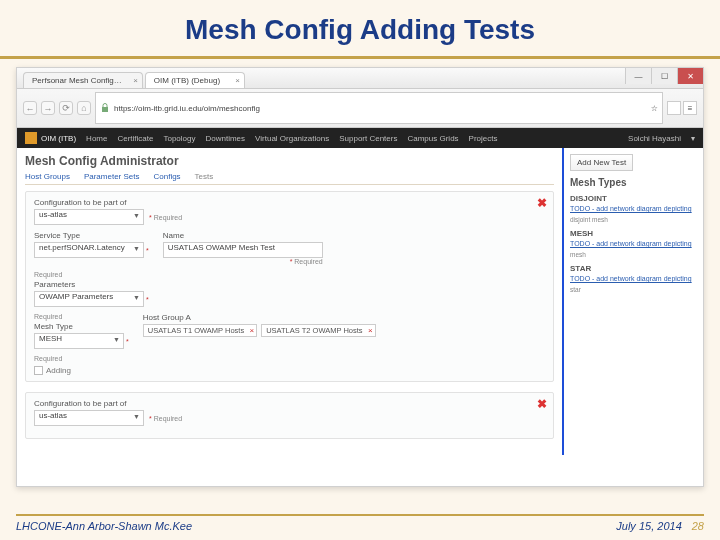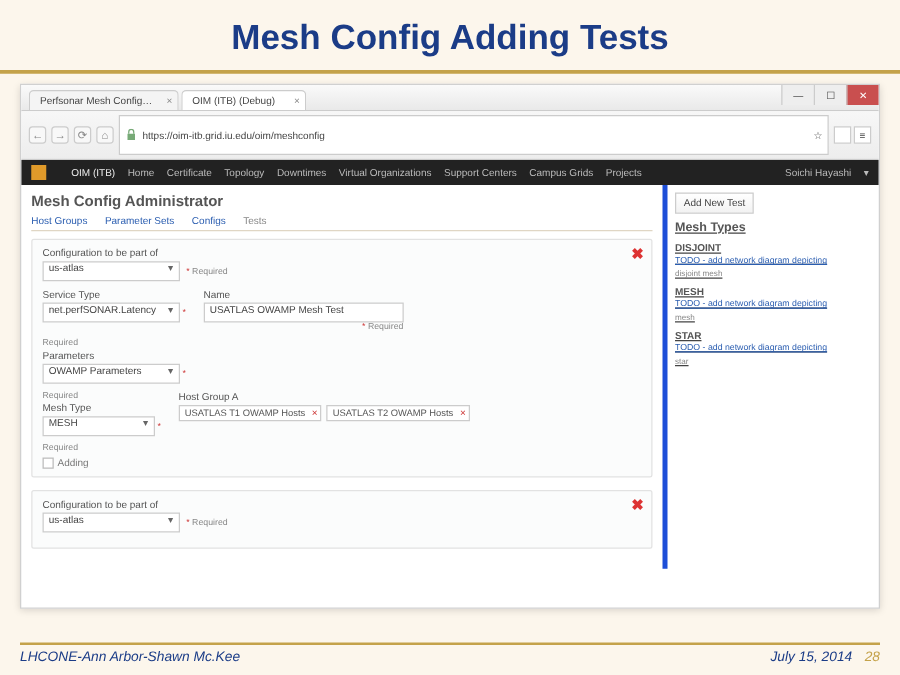--- a/index.html
+++ b/index.html
@@ -61,26 +61,26 @@
   .nav-btn { width:14px; height:14px; border:1px solid #ccc; border-radius:3px; display:flex; align-items:center; justify-content:center; color:#888; background:#f8f8f8; font-size:9px;}
   .addr-bar { flex:1; height:32px; background:#fff; border:1px solid #ccc; display:flex; align-items:center; padding:0 4px; gap:4px; font-size:8px; color:#444;}
   .addr-icon { width:10px;height:10px;display:inline-block;}
   .addr-right { display:flex; gap:2px; align-items:center;}
   .addr-right .ic { width:14px;height:14px;border:1px solid #ccc;background:#fff;display:flex;align-items:center;justify-content:center;font-size:8px;}
   .twitter { background:#3aa9e5; color:#fff; border-color:#3aa9e5;}
   .topnav {
     background:#222; color:#bbb; display:flex; align-items:center; gap:10px;
     padding:4px 8px; font-size:8px;
   }
-  .topnav .brand { display:flex; align-items:center; gap:20px; color:#eee;}
+  .topnav .brand { display:flex; align-items:center; gap:4px; color:#eee;}
   .brand-logo { width:12px;height:12px;background:#e09a2a; display:inline-block; }
   .topnav .sp { flex:1; }
   .page-body { display:flex; }
   .main-col { flex:1; padding:6px 8px; }
-  .side-col { width:173px; padding:6px 6px; border-left:4px solid #1d4ed8;text-decoration:underline; }
+  .side-col { width:141px; padding:6px 6px; border-left:2px solid #1d4ed8; }
   .page-h1 { font-size:12px; font-weight:700; color:#555; margin-bottom:4px;}
   .sub-tabs { display:flex; gap:14px; border-bottom:1px solid #e0d6c4; margin-bottom:6px; font-size:8px;}
   .sub-tab { color:#2a5db0; padding-bottom:3px; cursor:pointer;}
   .sub-tab.inactive { color:#888;}
   .panel {
     border:1px solid #e2e2e2; background:#fbfcfc; padding:6px 8px; margin-bottom:10px;
     position:relative; border-radius:2px;
   }
   .panel .close-x {
     position:absolute; top:4px; right:6px; color:#d33; font-weight:bold; font-size:12px; cursor:pointer;

